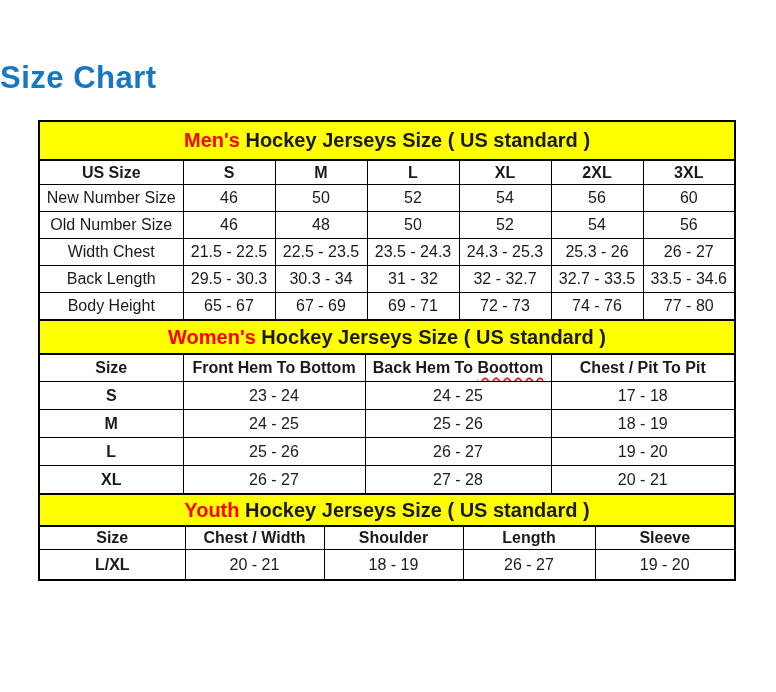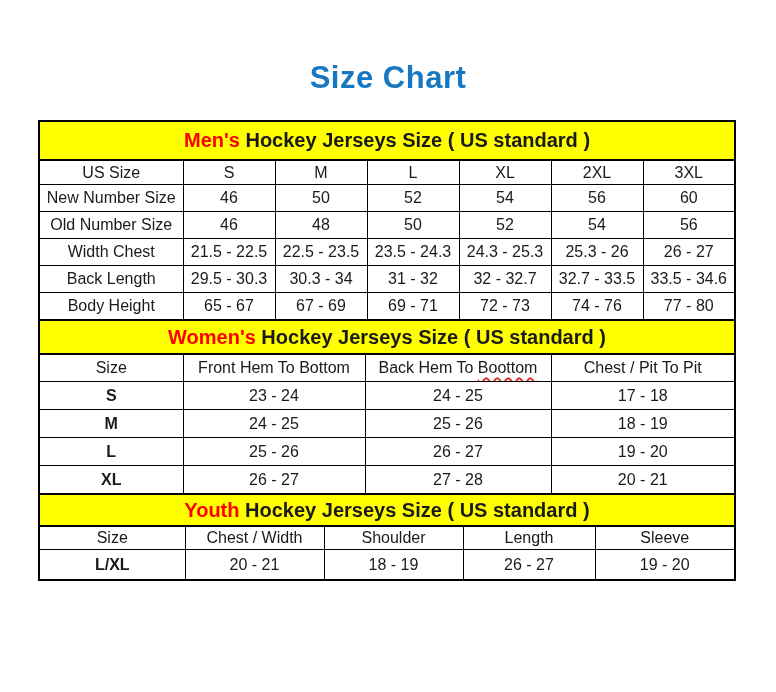--- a/index.html
+++ b/index.html
@@ -5,21 +5,20 @@
   html,body{margin:0;padding:0;background:#ffffff;}
   body{
     width:776px;height:692px;overflow:hidden;
     font-family:"Liberation Sans", sans-serif;
     color:#1a1a1a;
     position:relative;
   }
   .page{position:absolute;inset:0;width:776px;height:692px;background:#ffffff;}
   .page-title{
     position:absolute;top:60px;left:0;width:776px;
-    text-align:center;
     font-size:31px;font-weight:bold;color:#1777c0;
     letter-spacing:0.5px;
   }
   .tables{position:absolute;top:120px;left:38px;width:697px;}
   table{
     border-collapse:collapse;table-layout:fixed;width:696px;
     margin:0;border:2px solid #000;padding-left:32px;
   }
   table + table{margin-top:-2px;}
   td,th{
@@ -27,21 +26,21 @@
     text-align:center;vertical-align:middle;
     padding:0 2px;font-size:16px;color:#1a1a1a;
     overflow:hidden;white-space:nowrap;
   }
   tr.band td{
     background:#ffff00;
     border:2px solid #000;
     font-weight:bold;font-size:20px;
   }
   .accent{color:#ff0000;}
-  th{font-weight:normal;}
+  th{font-weight:bold;}
   td.rowlabel-bold{font-weight:bold;}
   
   .mens tr.band td{height:37px;}
   .mens tr.hdr th{height:23px;}
   .mens tr.data td{height:26px;margin-top:8px;}
   .womens tr.band td{height:32px;}
   .womens tr.hdr th{height:26px;}
   .womens tr.data td{height:27px;}
   .youth tr.band td{height:30px;margin-top:18px;}
   .youth tr.hdr th{height:22px;}

